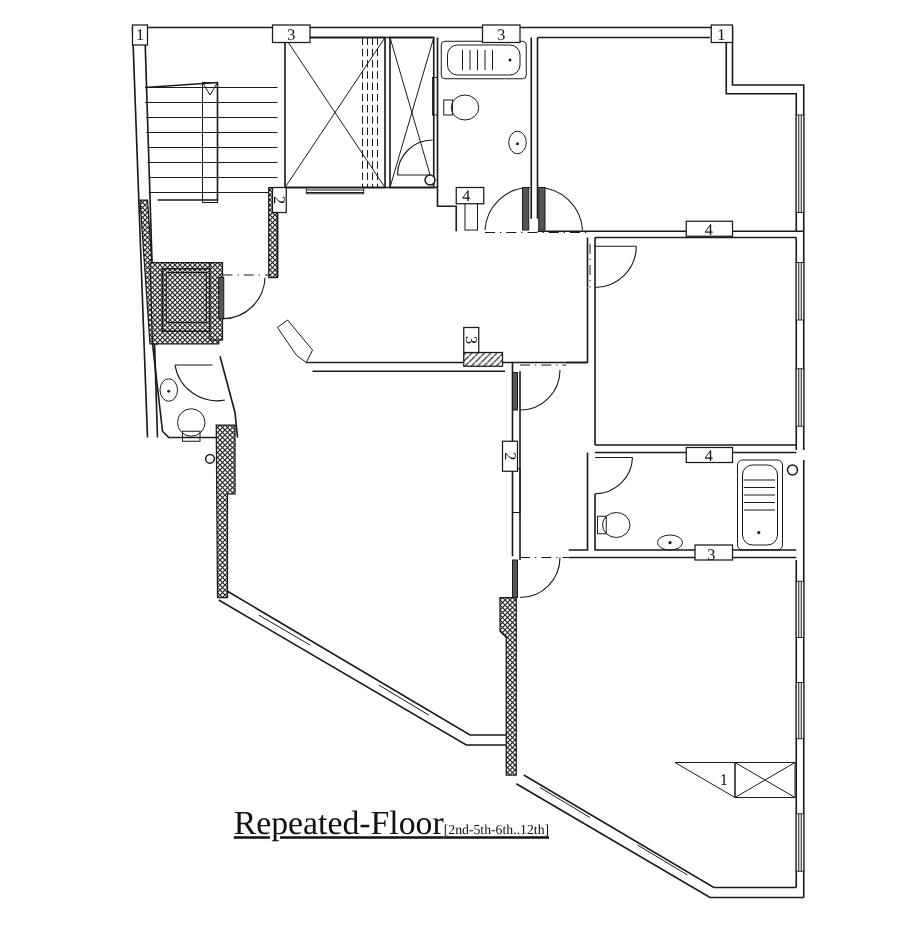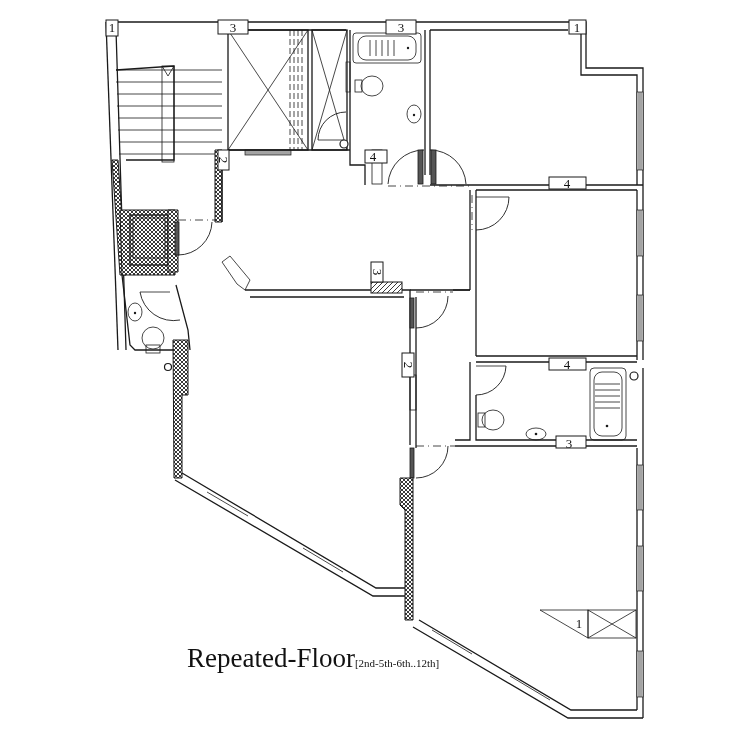--- a/index.html
+++ b/index.html
@@ -8,21 +8,21 @@
   .w { fill: none; stroke: #1a1a1a; stroke-width: 1.3; }
   .thin { fill: none; stroke: #1a1a1a; stroke-width: 0.8; }
   .hatch { fill: url(#xhatch); stroke: #1a1a1a; stroke-width: 1; }
   .diag { fill: url(#dhatch); stroke: #1a1a1a; stroke-width: 1; }
   .win { fill: #fff; stroke: #1a1a1a; stroke-width: 0.7; }
   .tag { fill: #fff; stroke: #1a1a1a; stroke-width: 1; }
   .tagtxt { font-family: "Liberation Serif", serif; font-size: 13px; fill: #111; text-anchor: middle; }
   .dash { fill: none; stroke: #1a1a1a; stroke-width: 0.8; stroke-dasharray: 8 4 1 4; }
   .arc { fill: none; stroke: #1a1a1a; stroke-width: 0.9; }
   .dleaf { fill: #555; stroke: #1a1a1a; stroke-width: 0.8; }
-  .title { position: absolute; left: 187px; top: 643px; font-family: "Liberation Serif", serif; font-size: 27px; color: #111; white-space: nowrap; }
+  .title { position: absolute; left: 187px; top: 643px; font-family: "Liberation Serif", serif; font-size: 27px; color: #111; white-space: nowrap; text-decoration: underline; }
   .title .sub { font-size: 11px; vertical-align: baseline; }
 </style>
 </head>
 <body>
 
 <svg id="plan" viewBox="0 0 733 744" xmlns="http://www.w3.org/2000/svg">
   <defs>
     <pattern id="xhatch" width="4" height="4" patternUnits="userSpaceOnUse">
       <rect width="4" height="4" fill="#fff"></rect>
       <path d="M0,0 L4,4 M4,0 L0,4" stroke="#222" stroke-width="0.9"></path>

